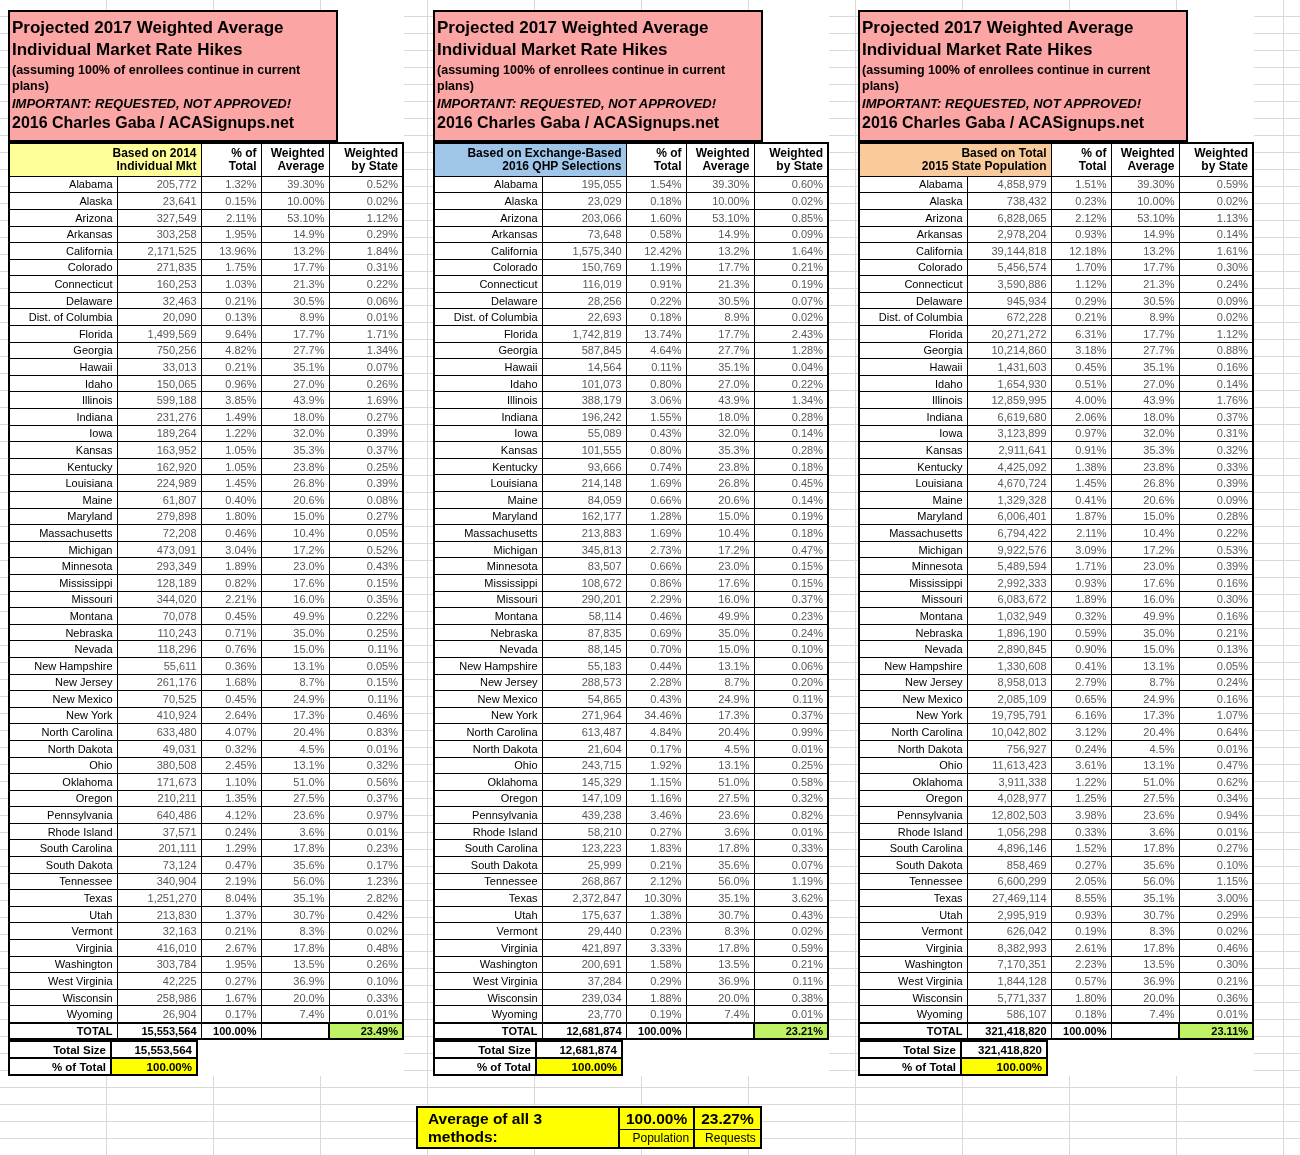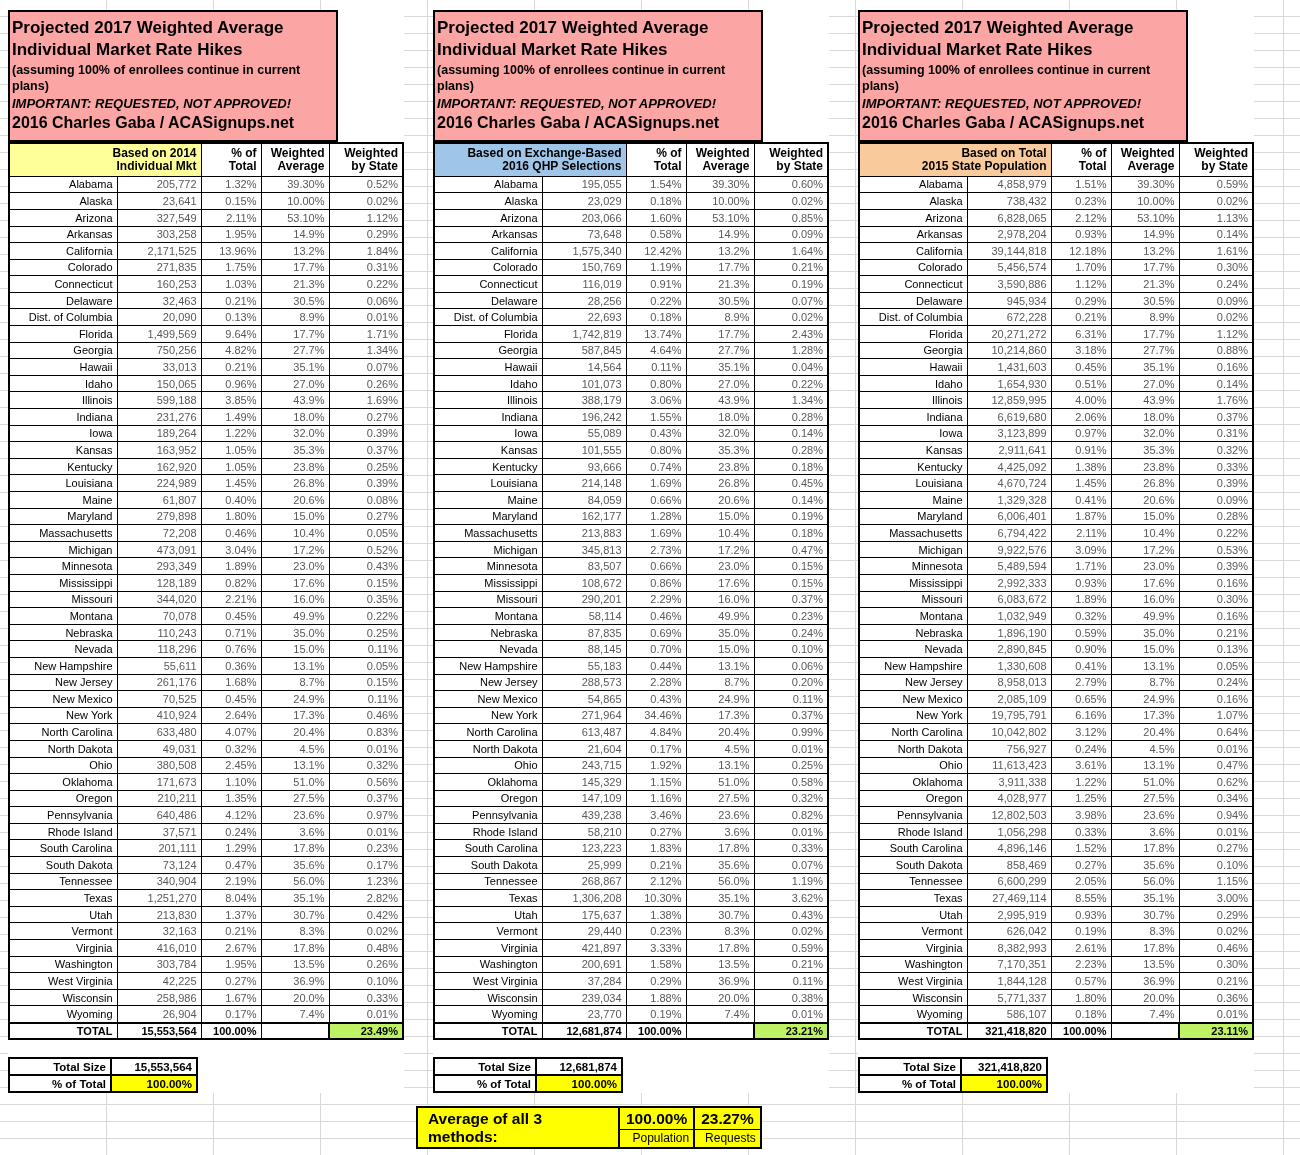--- a/index.html
+++ b/index.html
@@ -37,21 +37,21 @@
     font-size:11px;line-height:1.1;overflow:hidden;white-space:nowrap;
   }
   table.grid th{font-weight:bold;text-align:right;font-size:12px;height:33px;}
   th.cat{border:2px solid #000;}
   td.state{text-align:right;color:#000;}
   td.num{text-align:right;color:#595959;}
   tr.total-row td{font-weight:bold;color:#000;border-top:2px solid #000;}
   tr.total-row td.num{color:#000;}
   td.hl-yellow{background:#bef264;border:2px solid #000 !important;}
   .mini{
-    border-collapse:collapse;table-layout:fixed;margin-top:17px;margin-left:0;
+    border-collapse:collapse;table-layout:fixed;margin-left:0;
     border:2px solid #000;background:#fff;padding-left:28px;
   }
   .mini td{
     border:2px solid #000;height:17px;box-sizing:border-box;
     font-size:11.5px;font-weight:bold;padding:0 4px;white-space:nowrap;
   }
   .mini td.lbl{width:102px;text-align:right;}
   .mini td.val{width:86px;text-align:right;}
   .mini td.yellow{background:#ffff00;}
   .avg-block{
@@ -803,21 +803,21 @@
             </tr>
             <tr>
               <td class="state">Tennessee</td>
               <td class="num">268,867</td>
               <td class="num">2.12%</td>
               <td class="num">56.0%</td>
               <td class="num">1.19%</td>
             </tr>
             <tr>
               <td class="state">Texas</td>
-              <td class="num">1,306,208</td>
+              <td class="num">2,372,847</td>
               <td class="num">10.30%</td>
               <td class="num">35.1%</td>
               <td class="num">3.62%</td>
             </tr>
             <tr>
               <td class="state">Utah</td>
               <td class="num">175,637</td>
               <td class="num">1.38%</td>
               <td class="num">30.7%</td>
               <td class="num">0.43%</td>

